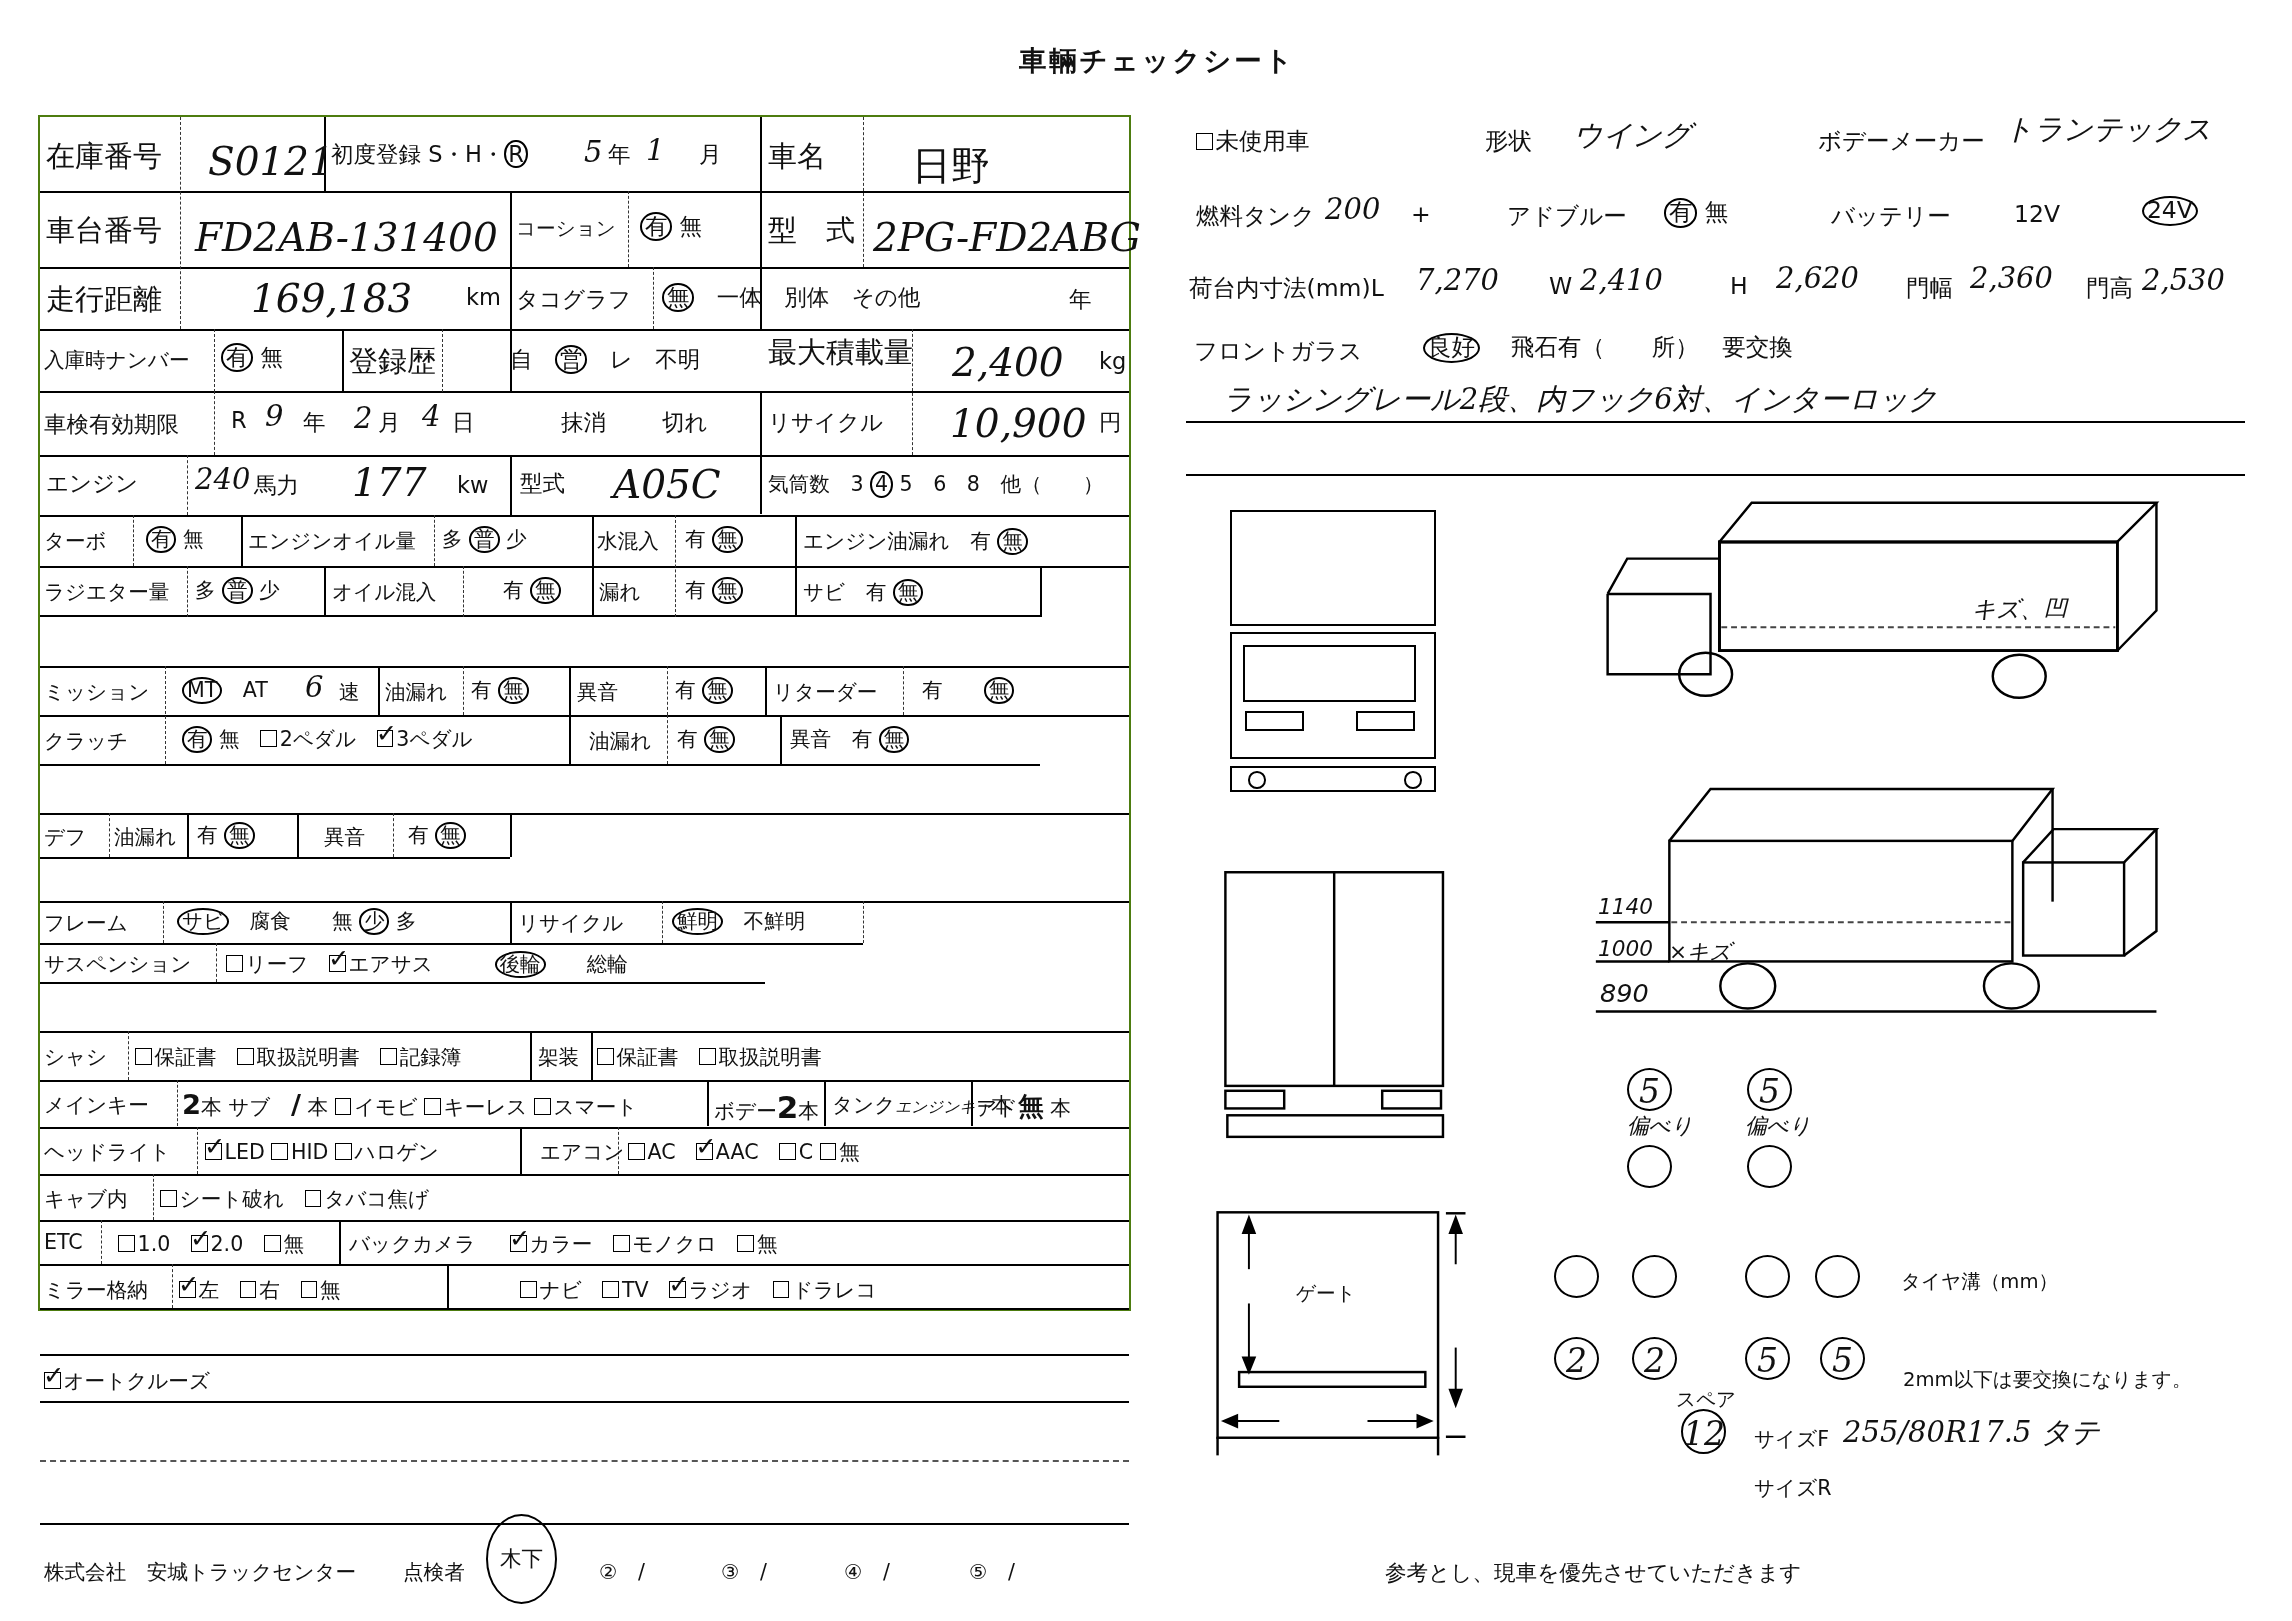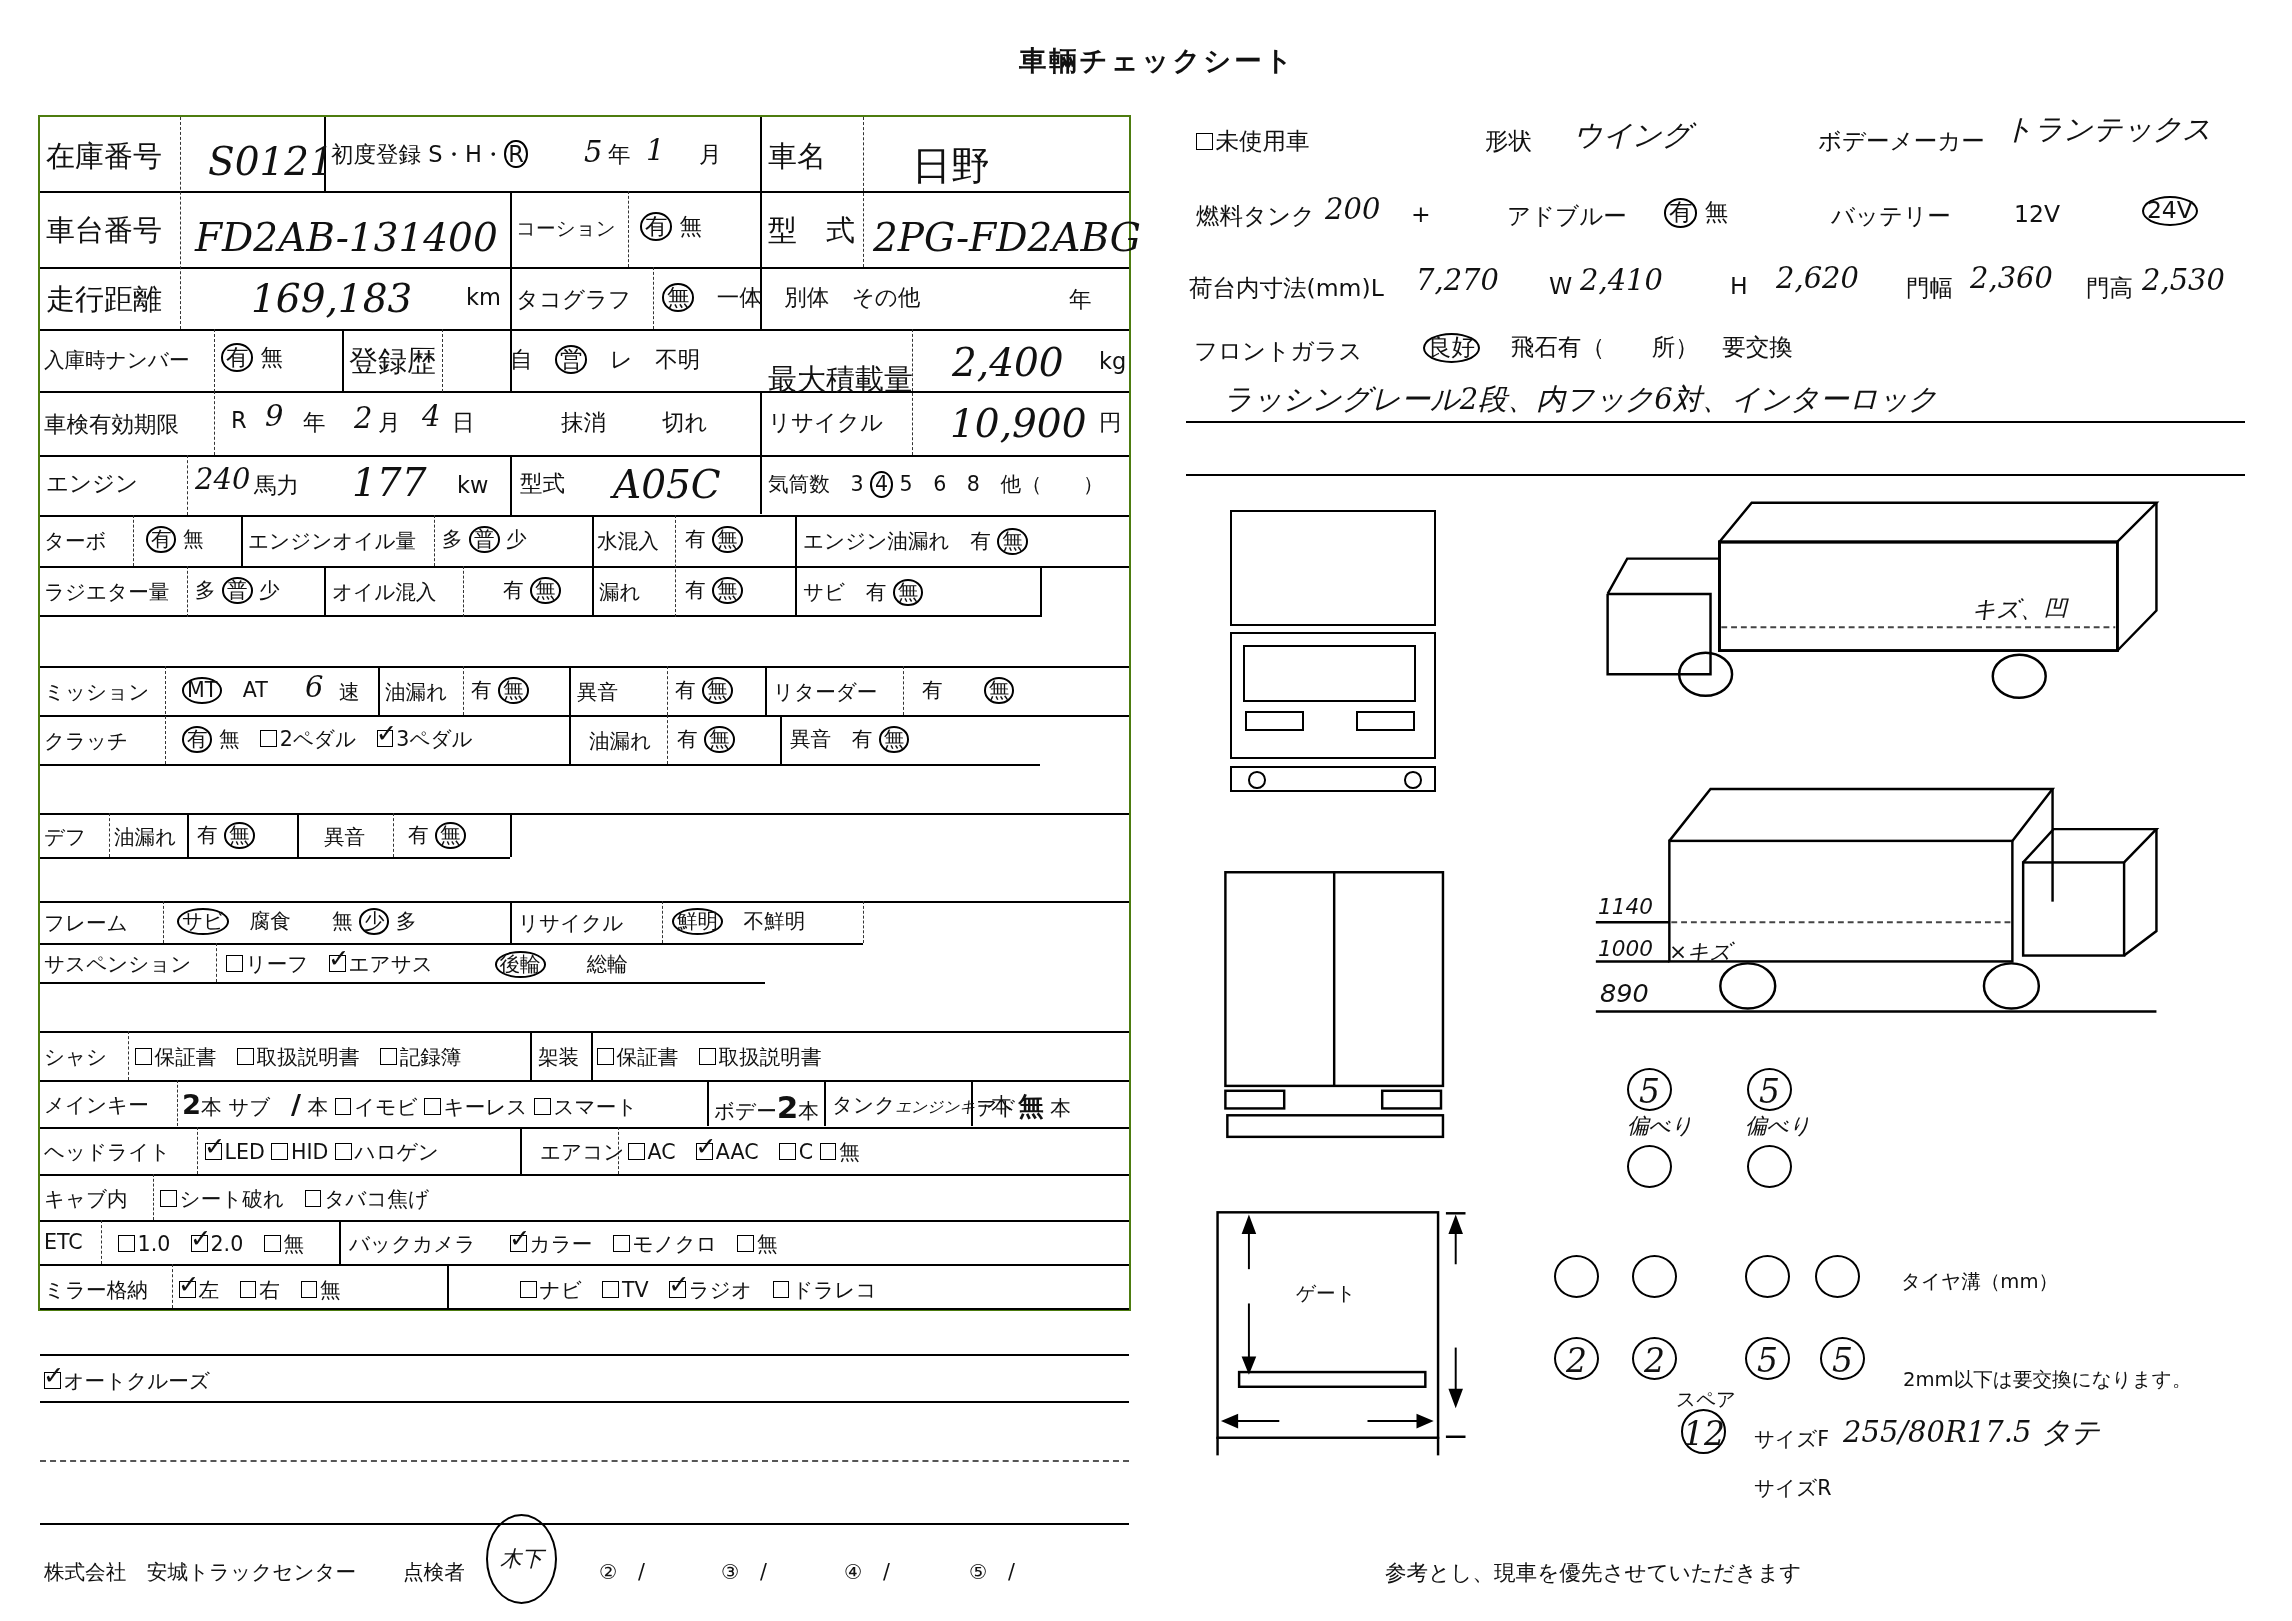--- a/index.html
+++ b/index.html
@@ -92,21 +92,21 @@
   <div class="lbl" style="left:1029px;top:167px">年</div>
 
   <div class="vd" style="left:174px;top:212px;height:63px"></div>
   <div class="vl" style="left:302px;top:212px;height:63px"></div>
   <div class="vd" style="left:402px;top:212px;height:63px"></div>
   <div class="vd" style="left:872px;top:212px;height:126px"></div>
   <div class="lbl" style="left:3.9px;top:229px;font-size:20.6px">入庫時ナンバー</div>
   <div class="lbl" style="left:181px;top:225px"><span class="circ">有</span> 無</div>
   <div class="lbl big" style="left:309px;top:225px">登録歴</div>
   <div class="lbl" style="left:470px;top:227px">自　<span class="circ">営</span>　レ　不明</div>
-  <div class="lbl big" style="left:728px;top:243px">最大積載量</div>
+  <div class="lbl big" style="left:728px;top:216px">最大積載量</div>
   <div class="hw" style="left:912px;top:223px">2,400</div>
   <div class="lbl" style="left:1059px;top:231px">kg</div>
 
   <div class="vd" style="left:174px;top:274px;height:64px"></div>
   <div class="lbl" style="left:3.9px;top:292px">車検有効期限</div>
   <div class="lbl" style="left:191px;top:290px">R</div>
   <div class="hw sm" style="left:225px;top:282px">9</div>
   <div class="lbl" style="left:263px;top:290px">年</div>
   <div class="hw sm" style="left:314px;top:284px">2</div>
   <div class="lbl" style="left:338px;top:290px">月</div>
@@ -247,21 +247,21 @@
   <div class="vl" style="left:407px;top:1147px;height:44px"></div>
   <div class="lbl" style="left:3.9px;top:1159px;font-size:20.6px">ミラー格納</div>
   <div class="lbl" style="left:139px;top:1159px;font-size:20.6px"><span class="cb on"></span>左　<span class="cb"></span>右　<span class="cb"></span>無</div>
   <div class="lbl" style="left:480px;top:1159px;font-size:20.6px"><span class="cb"></span>ナビ　<span class="cb"></span>TV　<span class="cb on"></span>ラジオ　<span class="cb"></span>ドラレコ</div>
 
 
   <div class="lbl" style="left:3.9px;top:1250px;font-size:20.6px"><span class="cb on"></span><span>オートクルーズ</span></div>
 
   <div class="lbl" style="left:3.9px;top:1441px;font-size:20.6px">株式会社　安城トラックセンター</div>
   <div class="lbl" style="left:363px;top:1441px;font-size:20.6px">点検者</div>
-  <div class="abs" style="left:446px;top:1397px;width:67px;height:86px;border:2.5px solid #000;border-radius:50%;font-size:21.6px;text-align:center;line-height:86px;font-style:italic">木下</div>
+  <div class="abs" style="left:446px;top:1397px;width:67px;height:86px;border:2.5px solid #000;border-radius:50%;font-size:21.6px;text-align:center;line-height:86px;">木下</div>
   <div class="lbl" style="left:559px;top:1441px;font-size:20.6px">②　/</div>
   <div class="lbl" style="left:681px;top:1441px;font-size:20.6px">③　/</div>
   <div class="lbl" style="left:804px;top:1441px;font-size:20.6px">④　/</div>
   <div class="lbl" style="left:929px;top:1441px;font-size:20.6px">⑤　/</div>
 </div>
 
 <div class="rt" style="left:1196px;top:125px"><span class="cb"></span><span>未使用車</span></div>
 <div class="rt" style="left:1485px;top:125px">形状</div>
 <div class="hw sm" style="left:1573px;top:116px">ウイング</div>
 <div class="rt" style="left:1818px;top:125px">ボデーメーカー</div>

